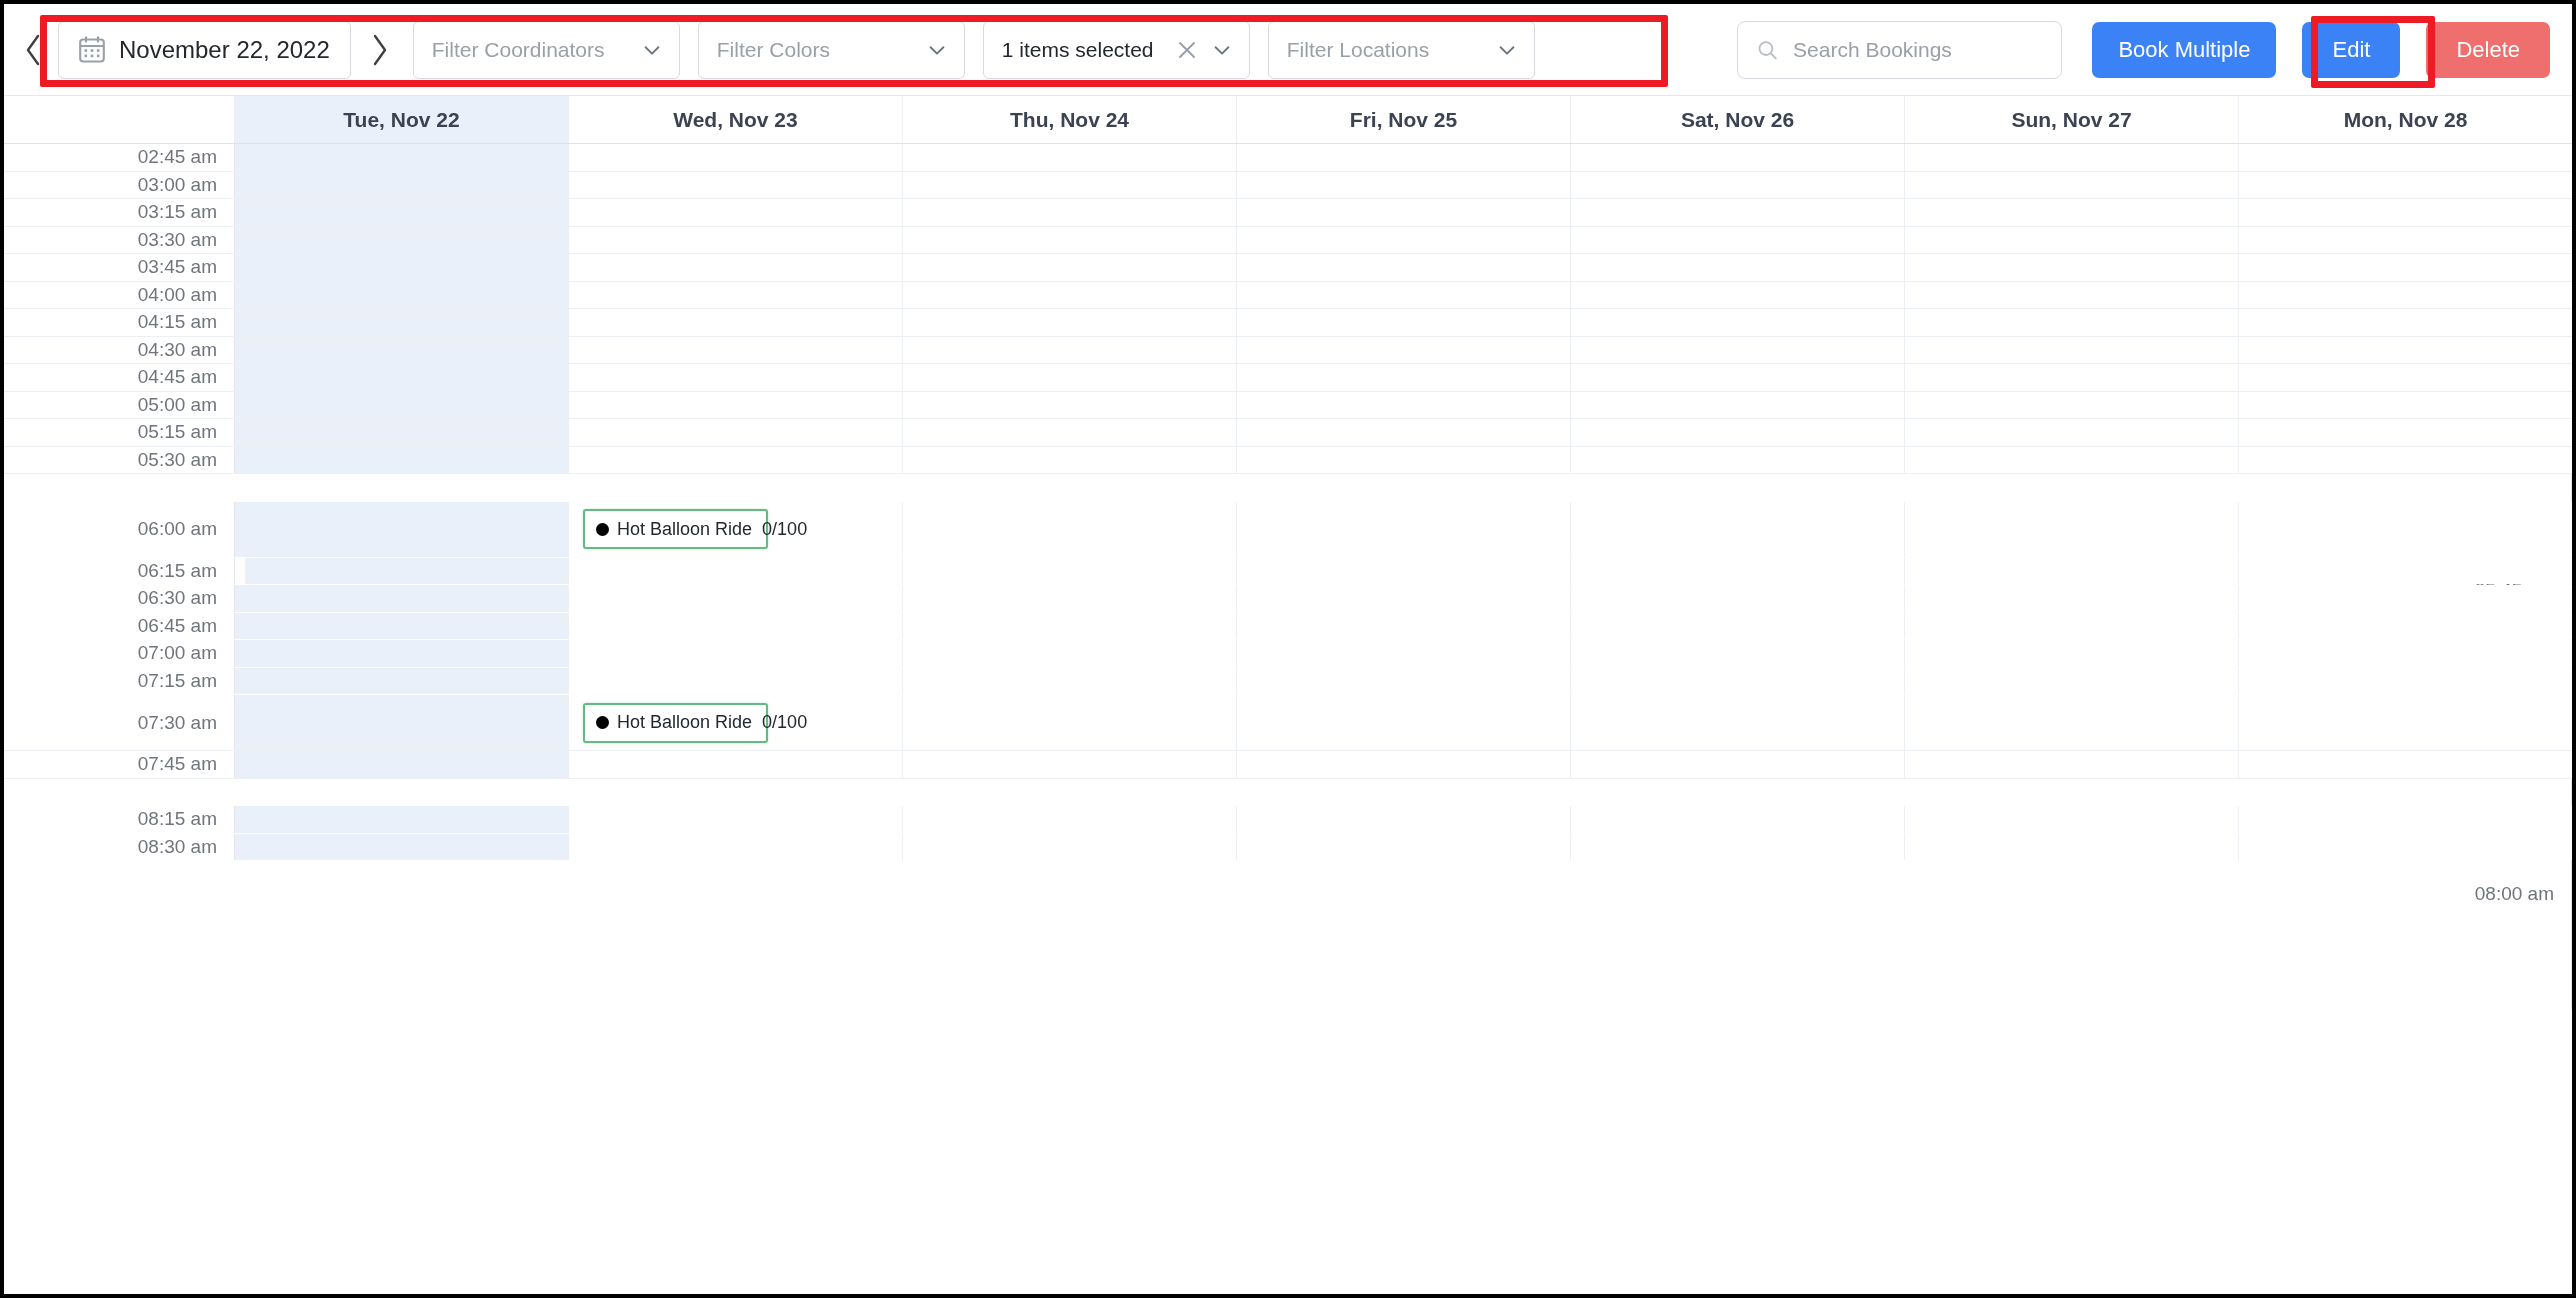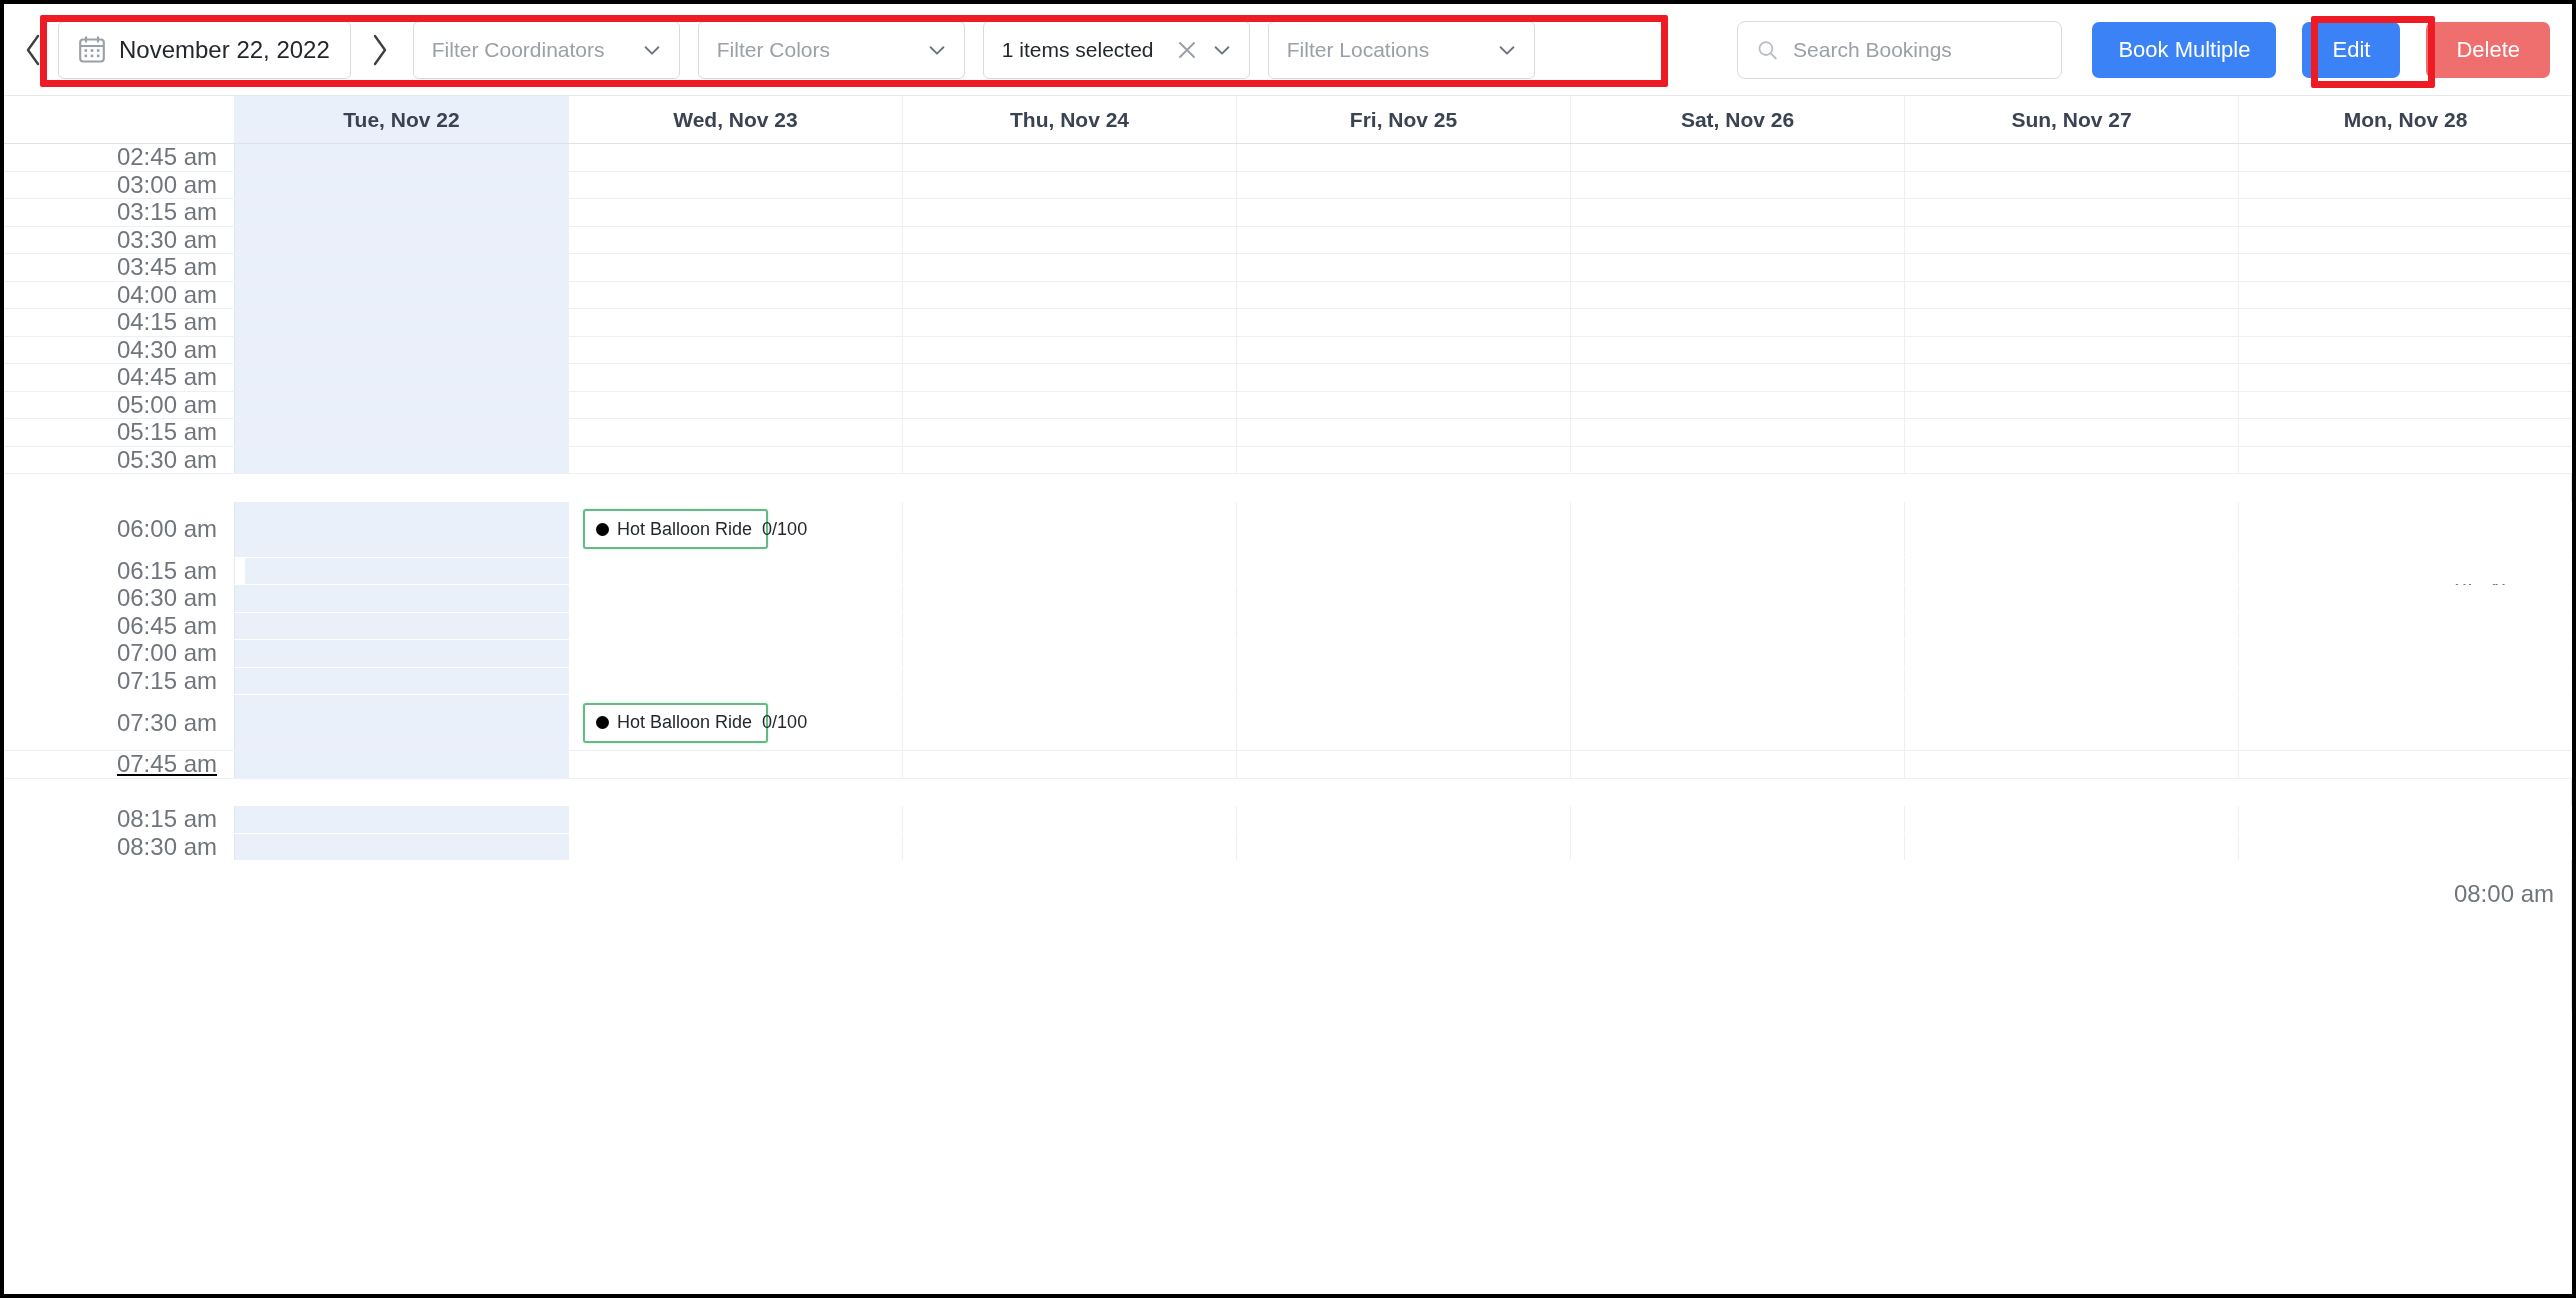--- a/index.html
+++ b/index.html
@@ -166,21 +166,21 @@
     width: 100%;
     border-bottom: 1px solid #eceff3;
   }
   .grid-row .gutter {
     flex: 0 0 231px;
     border-right: 1px solid #e3e6ea;
     display: flex;
     align-items: center;
     justify-content: flex-end;
     padding-right: 17px;
-    font-size: 24px;
+    font-size: 19px;
     color: #70757d;
     background: #ffffff;
   }
   .grid-row .cell {
     flex: 1 1 0;
     border-right: 1px solid #eceff3;
     position: relative;
     background: #ffffff;
   }
   .grid-row .cell.today { background: #e9f0fa; }
@@ -518,21 +518,21 @@
             <span class="chip-title">Hot Balloon Ride</span>
             <span class="chip-count">0/100</span>
           </div>
         </div>
         <div class="cell"></div>
         <div class="cell"></div>
         <div class="cell"></div>
         <div class="cell"></div>
         <div class="cell"></div>
       </div>
-      <div class="grid-row" style="height: 27.5px; text-decoration: underline;">
+      <div class="grid-row" style="height: 27.5px;">
         <div class="gutter">07:45 am</div>
         <div class="cell today"></div>
         <div class="cell"></div>
         <div class="cell"></div>
         <div class="cell"></div>
         <div class="cell"></div>
         <div class="cell"></div>
         <div class="cell"></div>
       </div>
       <div class="grid-row" style="height: 27.5px; flex-direction: column;">

